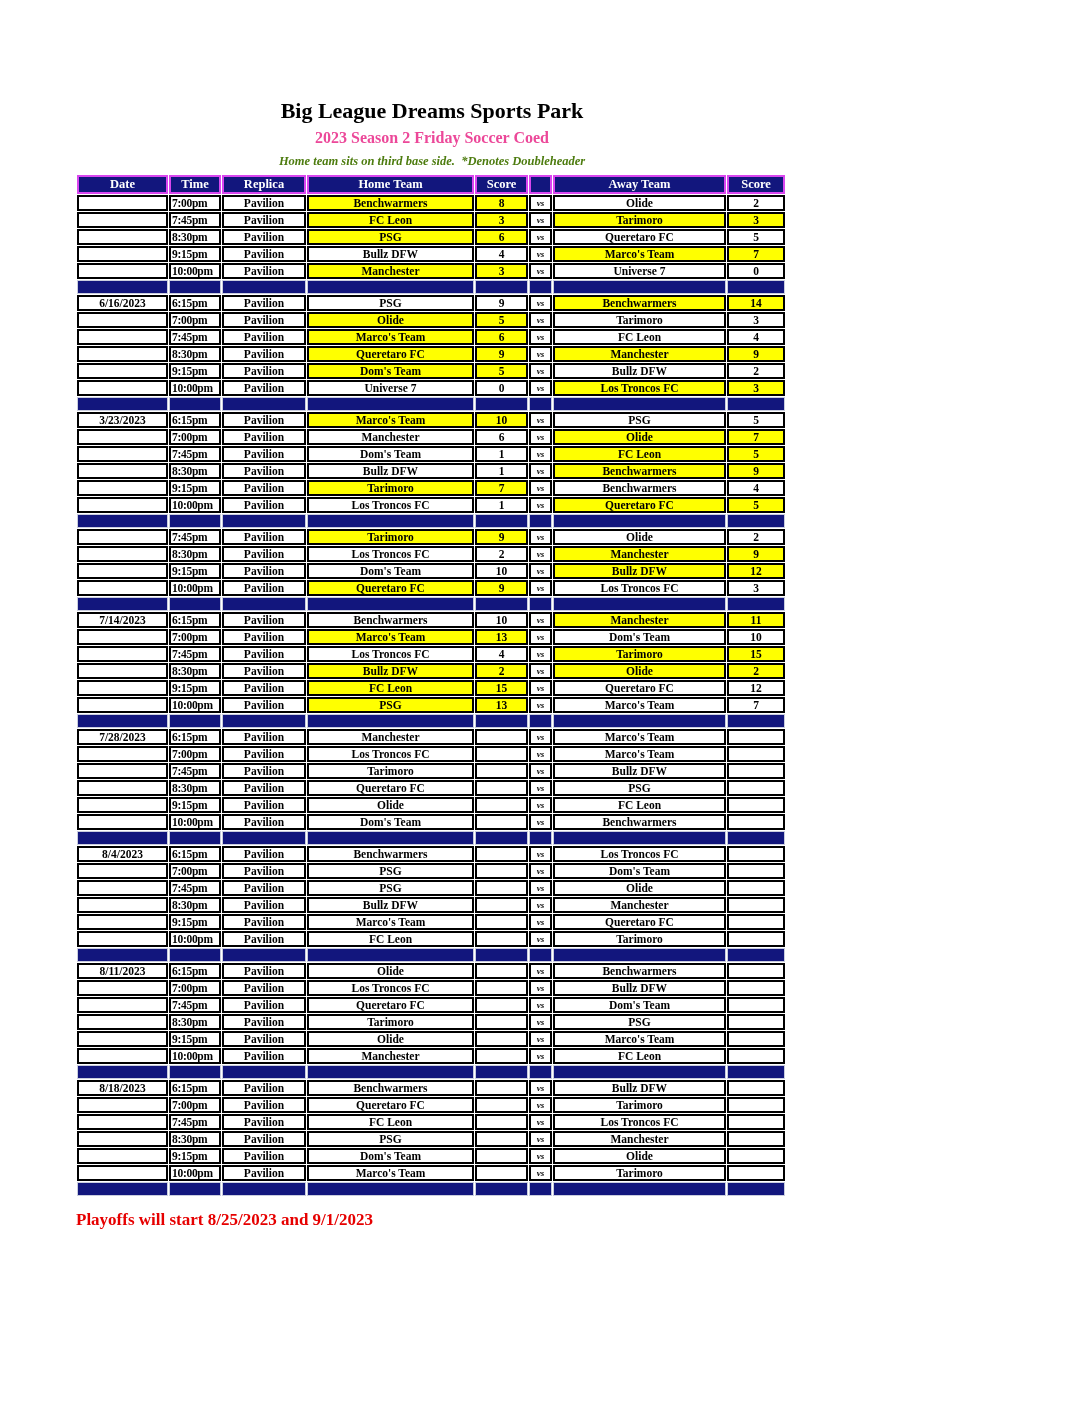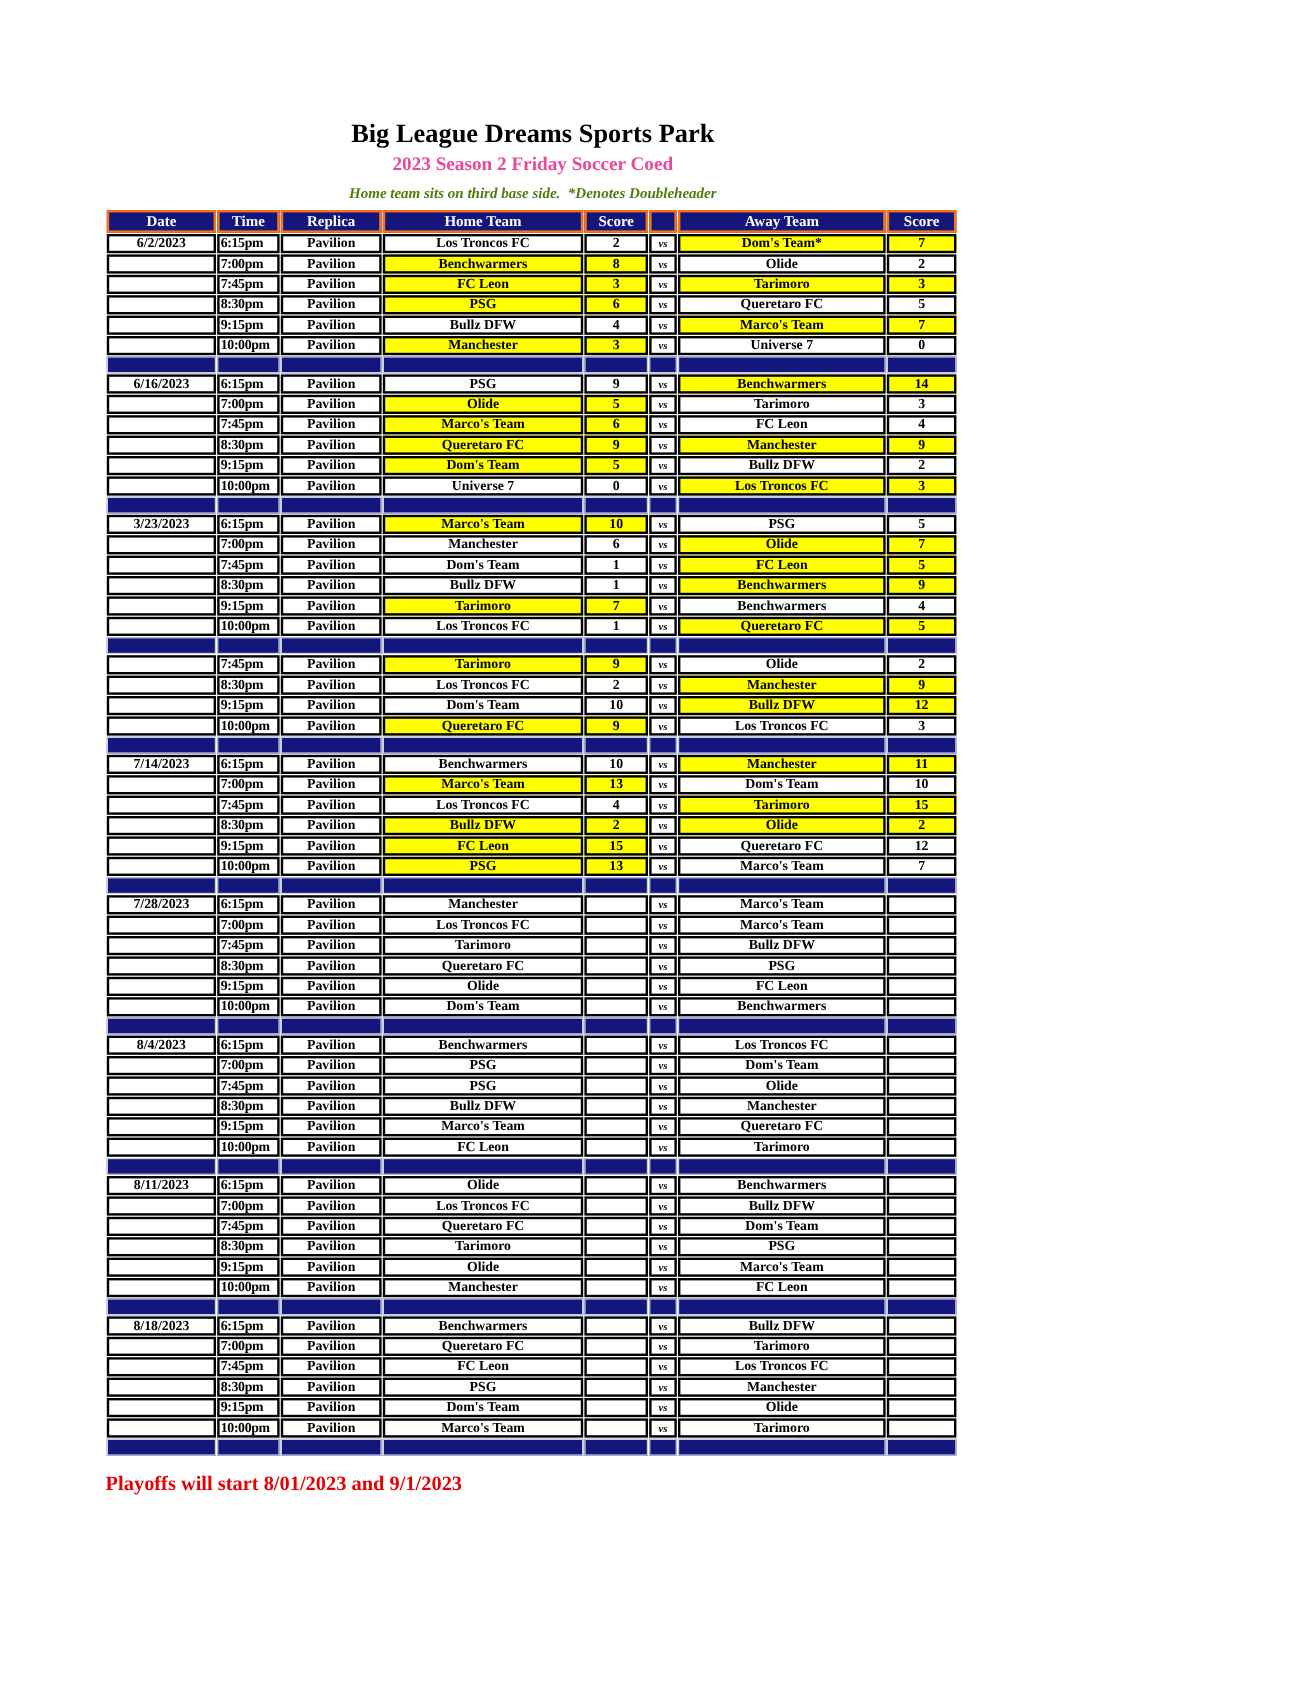--- a/index.html
+++ b/index.html
@@ -2,21 +2,21 @@
 <html style="--navy: #12167D; --yellow: #FFFF00; --red: #E60000;"><head>
 <meta charset="utf-8">
 <style>
   html, body { margin: 0; padding: 0; }
   body {
     width: 1088px; height: 1408px; background: #ffffff;
     font-family: "Liberation Serif", serif;
     overflow: hidden; position: relative;
   }
   .content {
-    position: absolute; left: 88px; top: 97px; width: 712px;
+    position: absolute; left: 76px; top: 97px; width: 712px;
   }
   .title {
     text-align: center; font-weight: bold; font-size: 22px; line-height: 27px;
     color: #000; letter-spacing: 0px;
   }
   .subtitle {
     text-align: center; font-weight: bold; font-size: 16px; line-height: 22px;
     margin-top: 3px; color: #ec4899;
   }
   .note {
@@ -32,21 +32,21 @@
   table.schedule col.c-time    { width: 52px; }
   table.schedule col.c-replica { width: 84px; }
   table.schedule col.c-home    { width: 167px; }
   table.schedule col.c-score1  { width: 53px; }
   table.schedule col.c-vs      { width: 23px; }
   table.schedule col.c-away    { width: 173px; }
   table.schedule col.c-score2  { width: 58px; }
   th, td { box-sizing: border-box; padding: 0; overflow: hidden; white-space: nowrap; }
   th {
     background: var(--navy, #12167D); color: #fff;
-    border: 2px solid #f97316;
+    border: 2px solid #d946ef;
     font-weight: bold; font-size: 12.5px; height: 18px; text-align: center;
   }
   td {
     background: #fff; color: #000;
     border: 2px solid #000;
     font-weight: bold; font-size: 11.5px; height: 16px; text-align: center;
     line-height: 12px;
   }
   td.time { text-align: left; padding-left: 1px; letter-spacing: -0.3px; }
   td.hl { background: var(--yellow, #FFFF00); }
@@ -86,30 +86,20 @@
         <th>Replica</th>
         <th>Home Team</th>
         <th>Score</th>
         <th></th>
         <th>Away Team</th>
         <th>Score</th>
       </tr>
     </thead>
     <tbody id="schedule-body">
         <tr>
-          <td class="date">6/2/2023</td>
-          <td class="time">6:15pm</td>
-          <td class="replica">Pavilion</td>
-          <td class="team">Los Troncos FC</td>
-          <td class="score">2</td>
-          <td class="vs">vs</td>
-          <td class="team hl">Dom's Team*</td>
-          <td class="score hl">7</td>
-        </tr>
-        <tr>
           <td class="date"></td>
           <td class="time">7:00pm</td>
           <td class="replica">Pavilion</td>
           <td class="team hl">Benchwarmers</td>
           <td class="score hl">8</td>
           <td class="vs">vs</td>
           <td class="team">Olide</td>
           <td class="score">2</td>
         </tr>
         <tr>
@@ -698,14 +688,14 @@
           <td class="sep"></td>
           <td class="sep"></td>
           <td class="sep"></td>
           <td class="sep"></td>
           <td class="sep"></td>
           <td class="sep"></td>
         </tr>
       </tbody>
   </table>
 
-  <div class="footer">Playoffs will start 8/01/2023 and 9/1/2023</div>
+  <div class="footer">Playoffs will start 8/25/2023 and 9/1/2023</div>
 </div>
 
 </body></html>

